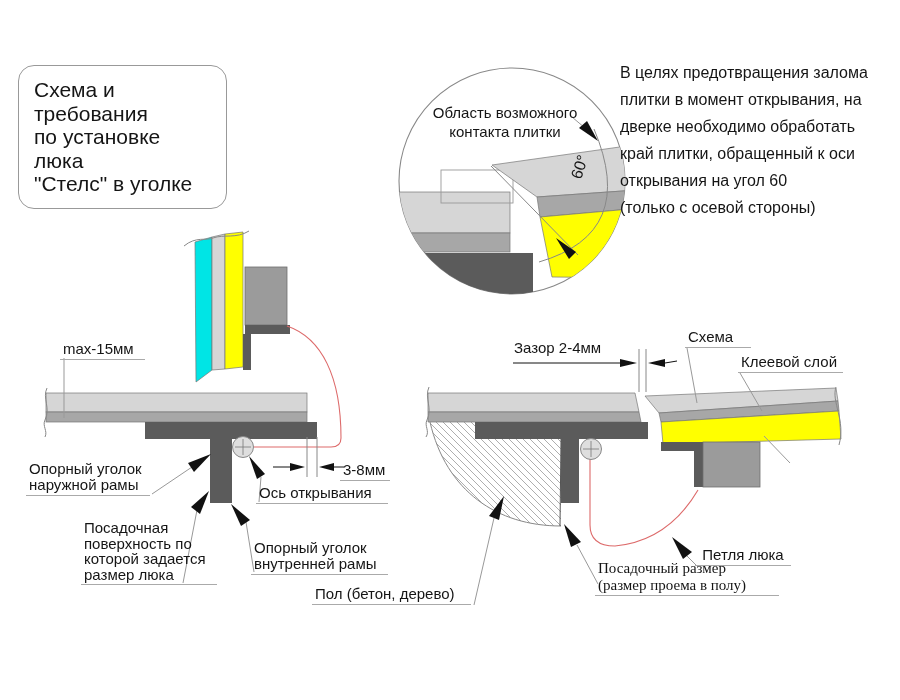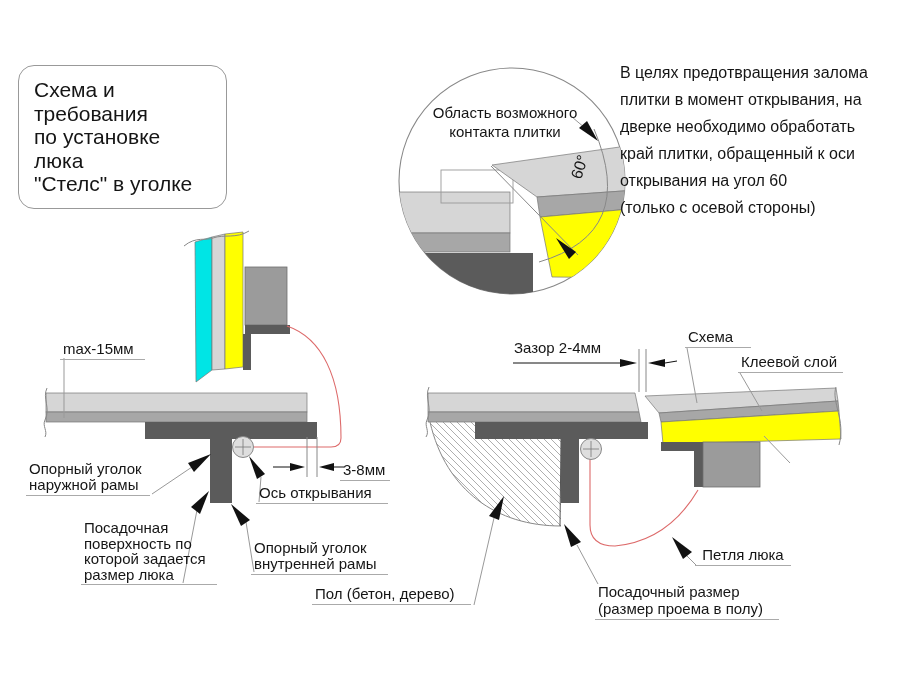--- a/index.html
+++ b/index.html
@@ -159,16 +159,16 @@
   <div class="lbl ul" style="left:256px;top:485px;min-width:126px;">Ось открывания</div>
   <div class="lbl ul" style="left:251px;top:540px;min-width:131px;">Опорный уголок
 внутренней рамы</div>
   <div class="lbl ul" style="left:340px;top:450px;min-width:44px;margin-top:12px;">3-8мм</div>
   <div class="lbl ul" style="left:312px;top:586px;min-width:153px;">Пол (бетон, дерево)</div>
 
   <div class="lbl" style="left:514px;top:340px;">Зазор 2-4мм</div>
   <div class="lbl ul" style="left:685px;top:329px;min-width:60px;">Схема</div>
   <div class="lbl ul" style="left:738px;top:354px;min-width:99px;">Клеевой слой</div>
   <div class="lbl ul" style="left:695px;top:547px;min-width:90px;text-align:center;">Петля люка</div>
-  <div class="lbl ul" style="left:595px;top:584px;min-width:178px;line-height:16.5px;">Посадочный размер
+  <div class="lbl ul" style="left:595px;top:560px;min-width:178px;line-height:16.5px;font-family:Liberation Serif, serif;">Посадочный размер
 (размер проема в полу)</div>
 
 </div>
 
 </body></html>

